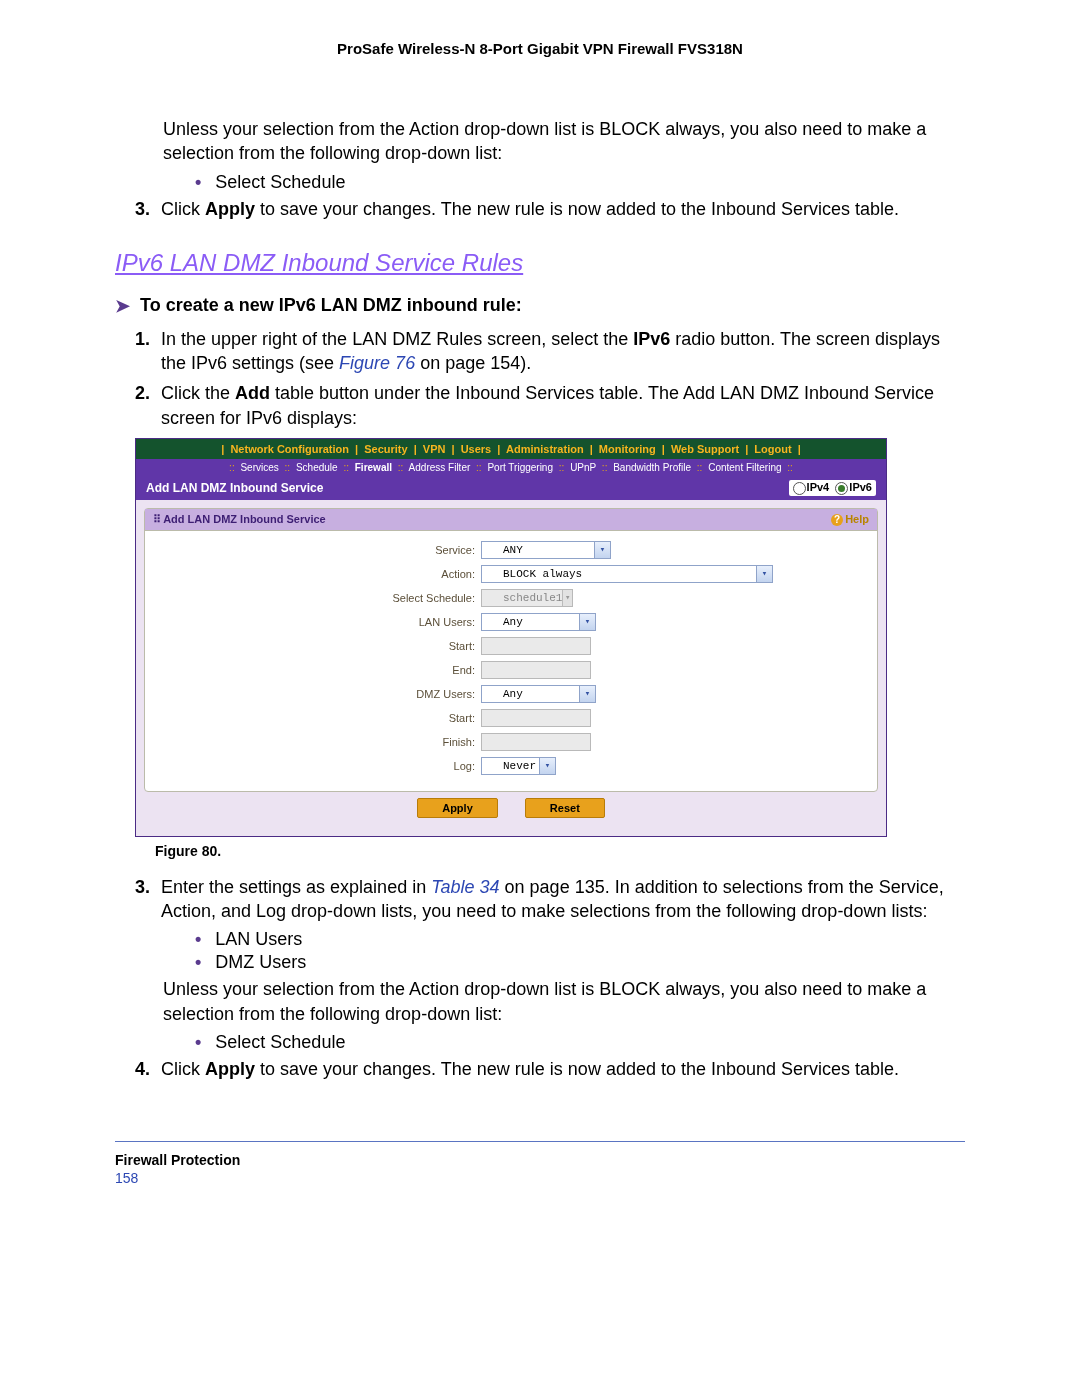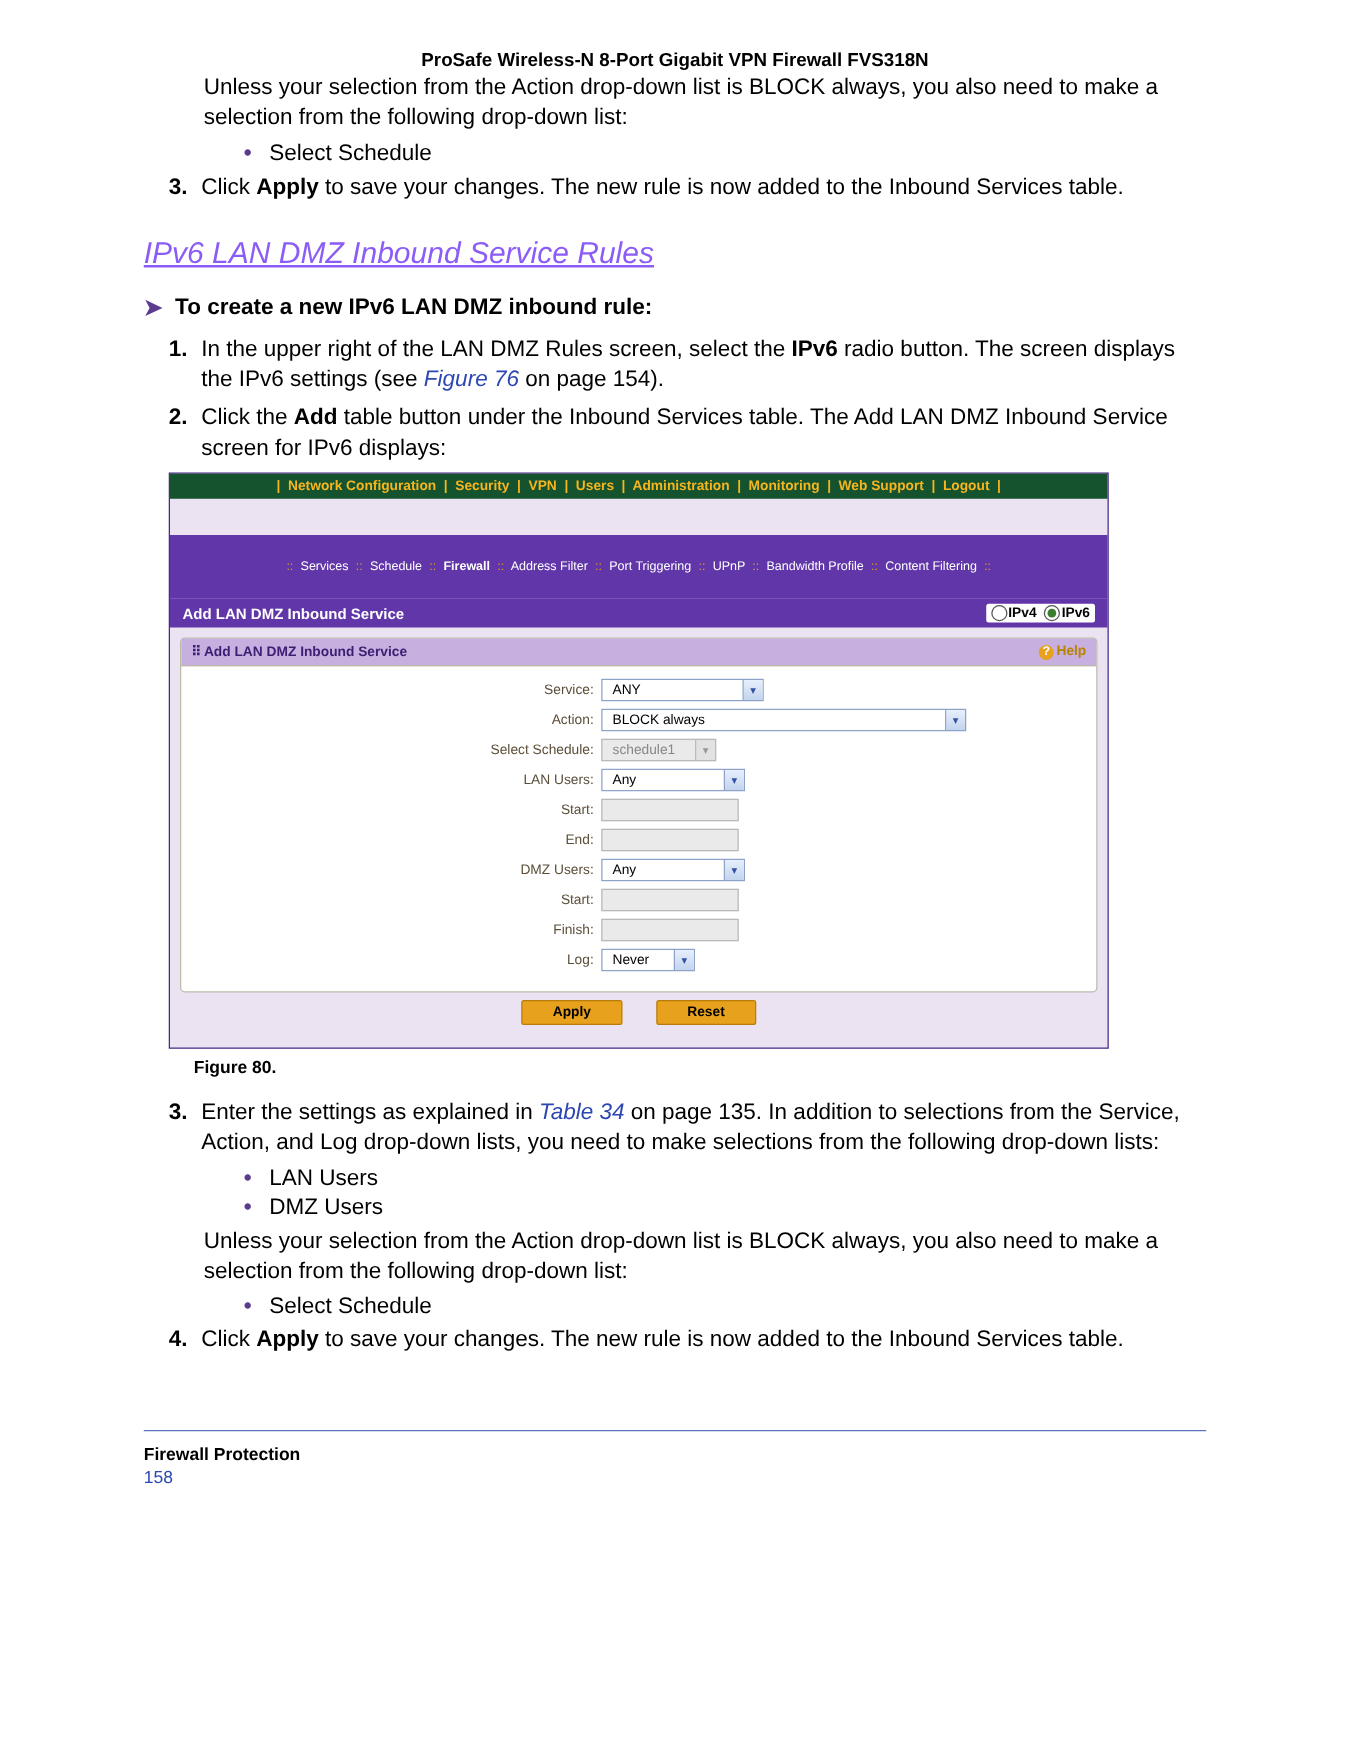--- a/index.html
+++ b/index.html
@@ -12,20 +12,21 @@
     width: 1080px;
   }
   .page {
     padding: 40px 115px 30px 115px;
     box-sizing: border-box;
   }
   .doc-header {
     text-align: center;
     font-weight: bold;
     font-size: 15px;
+    margin-bottom: 60px;
   }
   .para {
     margin: 0 0 6px 48px;
     line-height: 1.35;
   }
   .bullet-list {
     margin: 4px 0 4px 80px;
   }
   .bullet-item {
     display: flex;
@@ -82,25 +83,24 @@
     background: #14532d;
     padding: 4px 10px;
     color: #f7b51f;
     font-weight: bold;
     text-align: center;
   }
   .ui-menu .sep { color: #f7b51f; margin: 0 3px; }
   .ui-menu .mi { color: #f7b51f; }
   .ui-submenu {
     background: #6036a8;
-    padding: 20px 8px;
+    padding: 3px 8px;
     color: #fff;
     font-size: 10px;
     text-align: center;
-    margin-top: 29px;
   }
   .ui-submenu .smi { color: #fff; }
   .ui-submenu .sep2 { color: #e3a518; margin: 0 3px; }
   .ui-submenu .active { font-weight: bold; color: #fff; }
   .ui-titlebar {
     background: #6036a8;
     color: #fff;
     font-weight: bold;
     padding: 4px 10px;
     display: flex;
@@ -178,25 +178,26 @@
     text-align: right;
     padding-right: 6px;
     color: #5b4f39;
     font-size: 11px;
   }
   .fselect, .finput {
     border: 1px solid #8fa3c9;
     background: #fff;
     height: 18px;
     font-size: 11px;
-    padding-left: 8px;
+    padding-left: 21px;
     box-sizing: border-box;
     display: flex;
     align-items: center;
     justify-content: space-between;
+    font-family: Liberation Mono, monospace;
   }
   .fselect.disabled, .finput.disabled {
     background: #eaeaea;
     color: #888;
     border-color: #b9b9b9;
   }
   .finput { width: 110px; }
   .chev {
     width: 15px;
     height: 100%;

